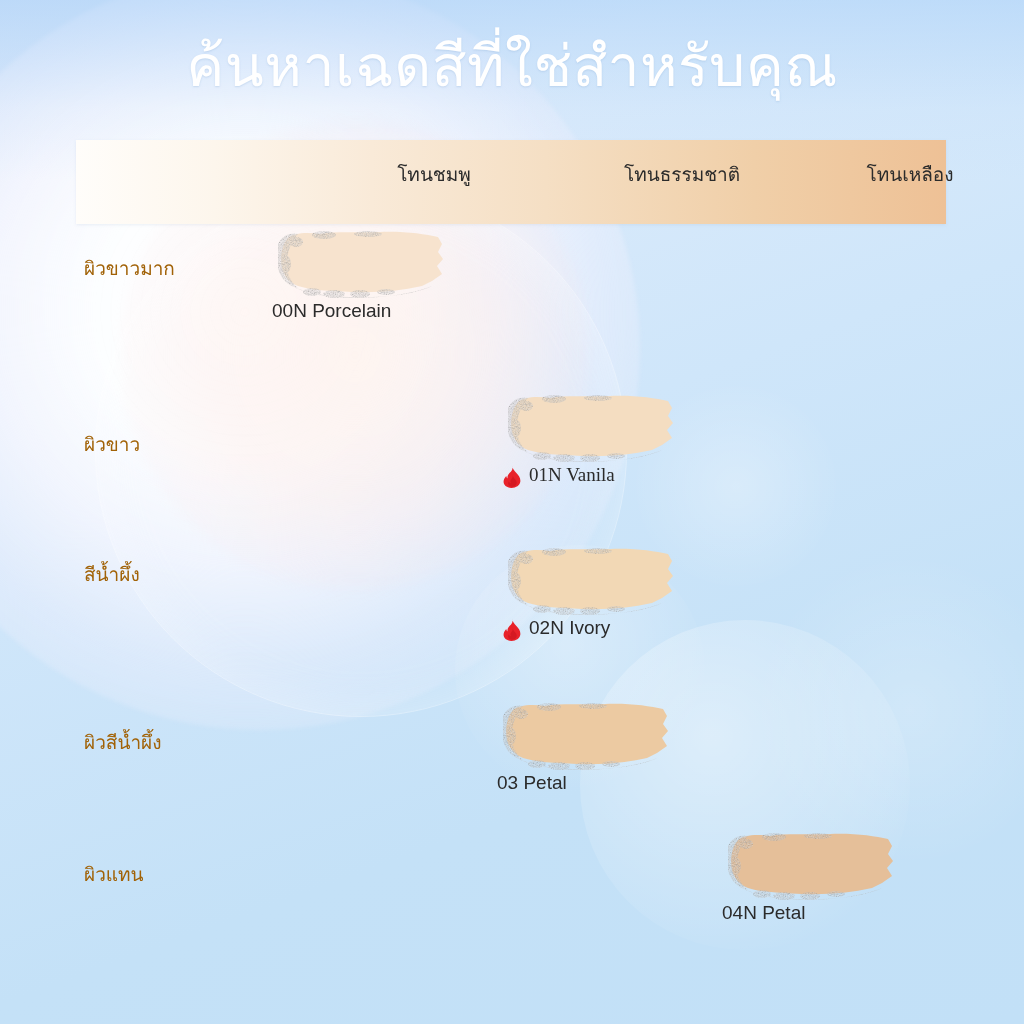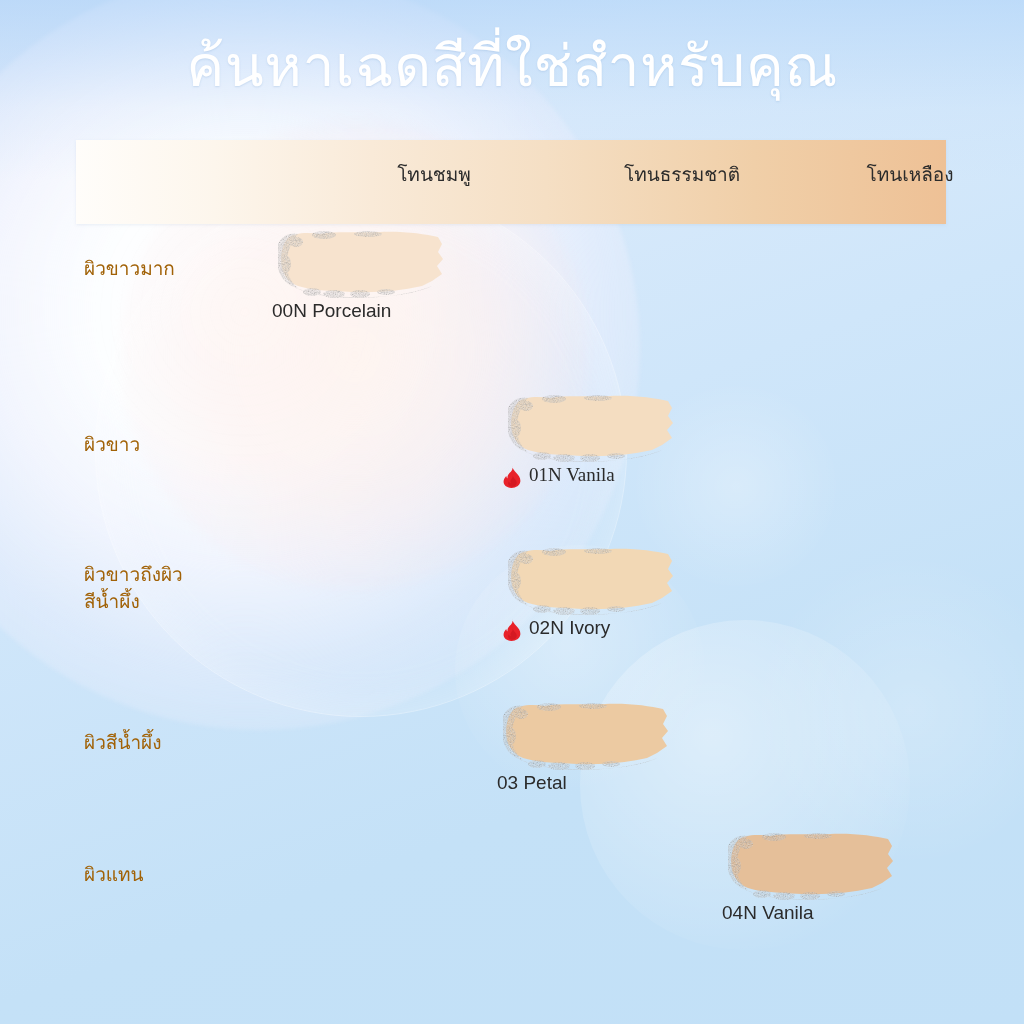--- a/index.html
+++ b/index.html
@@ -196,21 +196,20 @@
         <svg viewBox="0 0 20 23" width="20" height="23">
           <path d="M10.2,0.4 C11.4,4.2 9.6,5.8 8.0,7.6 C6.3,9.5 5.0,11.2 5.6,13.6 C4.9,12.9 4.4,12.0 4.2,11.0 C2.4,13.0 1.4,15.2 1.6,17.3 C1.9,20.5 5.0,22.8 9.3,22.9 C14.0,23.0 17.8,20.4 18.3,16.8 C18.8,13.3 16.8,10.3 14.4,7.9 C12.2,5.7 10.4,3.5 10.2,0.4 Z" fill="#e8222a"></path>
           <path d="M10.6,9.6 C11.3,12.0 10.0,13.1 9.1,14.5 C8.3,15.8 8.2,17.1 9.0,18.2 C7.9,18.0 7.1,17.3 6.8,16.3 C6.0,17.6 5.9,19.0 6.6,20.0 C7.5,21.4 9.6,22.0 11.5,21.5 C13.6,21.0 15.0,19.3 14.7,17.3 C14.4,15.0 12.3,13.4 11.3,11.9 C10.9,11.2 10.6,10.5 10.6,9.6 Z" fill="#c4121c" opacity="0.55"></path>
         </svg>
       </span>
       <span>01N Vanila</span>
     </div>
   </div>
 
   <div class="row-label" style="top:562px;">
-    <div>ผิวขาวถึงผิว</div>
     <div>สีน้ำผึ้ง</div>
   </div>
   <div class="swatch-group" style="left:502px;top:545px;">
     <div class="swatch">
       <svg class="powder" viewBox="0 0 190 72">
         <defs>
           <filter id="grain2">
               <feTurbulence type="fractalNoise" baseFrequency="0.9" numOctaves="3" result="n"></feTurbulence>
             <feColorMatrix in="n" type="saturate" values="0"></feColorMatrix>
             <feComposite operator="in" in2="SourceGraphic"></feComposite>
@@ -303,17 +302,17 @@
             <ellipse cx="114" cy="64" rx="9" ry="3" fill="#c89d72"></ellipse>
             <ellipse cx="24" cy="14" rx="7" ry="5" fill="#c89d72"></ellipse>
             <ellipse cx="14" cy="36" rx="5" ry="9" fill="#bf9265"></ellipse>
             <ellipse cx="52" cy="7" rx="12" ry="4" fill="#d9b084"></ellipse>
             <ellipse cx="96" cy="6" rx="14" ry="3" fill="#d9b084"></ellipse>
           </g>
         </g>
       </svg>
     </div>
     <div class="shade-label">
-      <span>04N Vanila</span>
+      <span>04N Petal</span>
     </div>
   </div>
 
 </div>
 
 </body></html>

